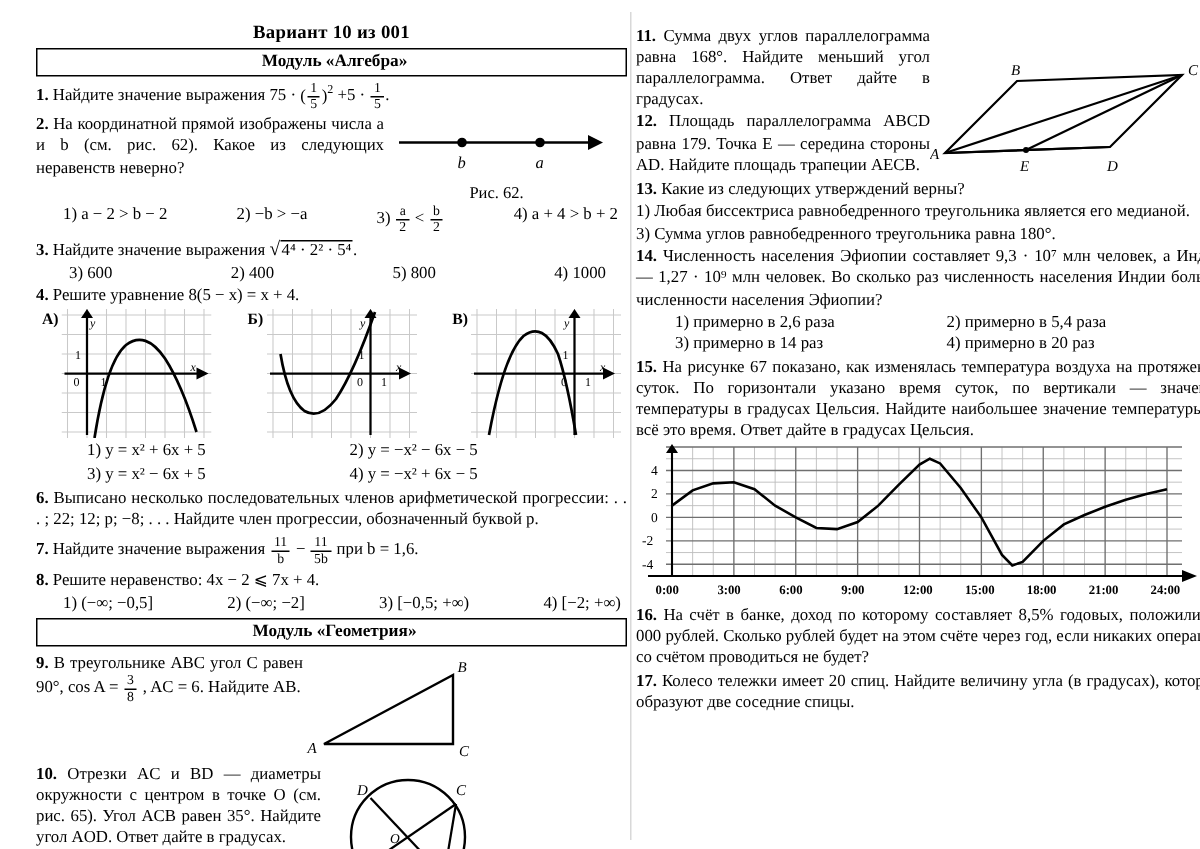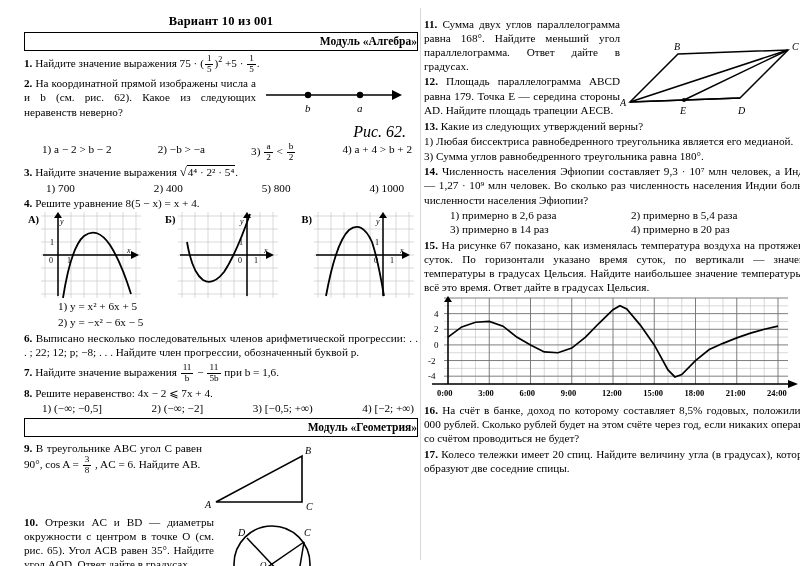--- a/index.html
+++ b/index.html
@@ -14,51 +14,51 @@
   .col{position:absolute;top:0;box-sizing:border-box;}
   .col-left{left:4px;width:394px;}
   .col-right{left:404px;width:392px;}
   .divider{position:absolute;left:400px;top:8px;width:1px;height:552px;background:#d8d8d8;}
 
   .title{
     text-align:center;font-weight:bold;font-size:12.5px;
     letter-spacing:.2px;margin:14px 0 3px 0;
   }
   .module-bar{
-    border:1.2px solid #000;text-align:right;font-weight:bold;
+    border:1.2px solid #000;text-align:center;font-weight:bold;
     font-size:11.5px;padding:2px 0 3px 4px;margin:2px 0 3px 0;
   }
   .q{
     font-size:11.2px;line-height:1.26;text-align:justify;
     margin:1px 0 1px 0;
   }
   .qn{font-weight:bold;}
   .opts{font-size:11.2px;line-height:1.3;margin:1px 0;}
   .opts-row{display:flex;justify-content:space-between;padding:0 10px 0 22px;}
   .opts-row2{display:flex;padding:0 4px 0 26px;}
   .opts-row2 > span{flex:1;}
   .opt{white-space:nowrap;}
   .frac{display:inline-block;vertical-align:-0.55em;text-align:center;font-size:.82em;line-height:1.05;margin:0 1px;}
   .frac .n{display:block;border-bottom:1px solid #000;padding:0 2px;}
   .frac .d{display:block;padding:0 2px;}
   .sq{display:inline-block;}
   .sq .rad{font-size:1.15em;}
   .sq .bar{border-top:1px solid #000;padding:0 1px;}
   sup{font-size:.72em;}
-  .fig-cap{text-align:right;font-size:16px;margin-top:2px;font-style:italic;}
+  .fig-cap{text-align:center;font-size:11px;margin-top:2px;}
 
   .row-flex{display:flex;align-items:flex-start;}
   .row-flex .txt{flex:1;}
   .row-flex .fig{flex:0 0 auto;}
 
   .graphs{display:flex;justify-content:space-between;margin:2px 0 1px 0;padding:0 4px;}
   .graph-cell{display:flex;align-items:flex-start;}
   .glabel{font-weight:bold;font-size:10.5px;margin-right:2px;padding-top:2px;}
   .ans-grid{font-size:11.2px;line-height:1.35;padding-left:34px;}
-  .ans-grid div{display:flex;flex-direction:column;}
+  .ans-grid div{display:flex;}
   .ans-grid .a1{width:175px;}
   svg{display:block;}
   .sep{height:2px;}
 </style>
 </head>
 <body>
 
 <div class="page">
   <div class="divider"></div>
 
@@ -107,21 +107,21 @@
       </div>
     </div>
 
     <div class="q">
       <span class="qn">3.</span>
       <span>Найдите значение выражения</span>
       <span class="sq"><span class="rad">√</span><span class="bar">4⁴ · 2² · 5⁴</span></span><span>.</span>
     </div>
     <div class="opts">
       <div class="opts-row" style="padding:0 14px 0 22px;">
-        <span class="opt">1)  700</span>
+        <span class="opt">3)  600</span>
         <span class="opt">2)  400</span>
         <span class="opt">5)  800</span>
         <span class="opt">4)  1000</span>
       </div>
     </div>
 
     <div class="q">
       <span class="qn">4.</span>
       <span>Решите уравнение 8(5 − x) = x + 4.</span>
     </div>
@@ -226,20 +226,24 @@
           <text x="76" y="51" font-size="8" font-family="Liberation Serif, serif">1</text>
           <text x="61" y="33" font-size="8" font-family="Liberation Serif, serif">1</text>
         </svg>
       </div>
     </div>
 
     <div class="ans-grid">
       <div>
         <span class="a1">1)   y = x² + 6x + 5</span>
         <span>2)   y = −x² − 6x − 5</span>
+      </div>
+      <div>
+        <span class="a1">3)   y = x² − 6x + 5</span>
+        <span>4)   y = −x² + 6x − 5</span>
       </div>
     </div>
 
     <div class="q">
       <span class="qn">6.</span>
       <span>Выписано несколько последовательных членов арифметической прогрессии: . . . ; 22; 12; p; −8; . . . Найдите член прогрессии, обозначенный буквой p.</span>
     </div>
 
     <div class="q" style="margin-top:4px;">
       <span class="qn">7.</span>

